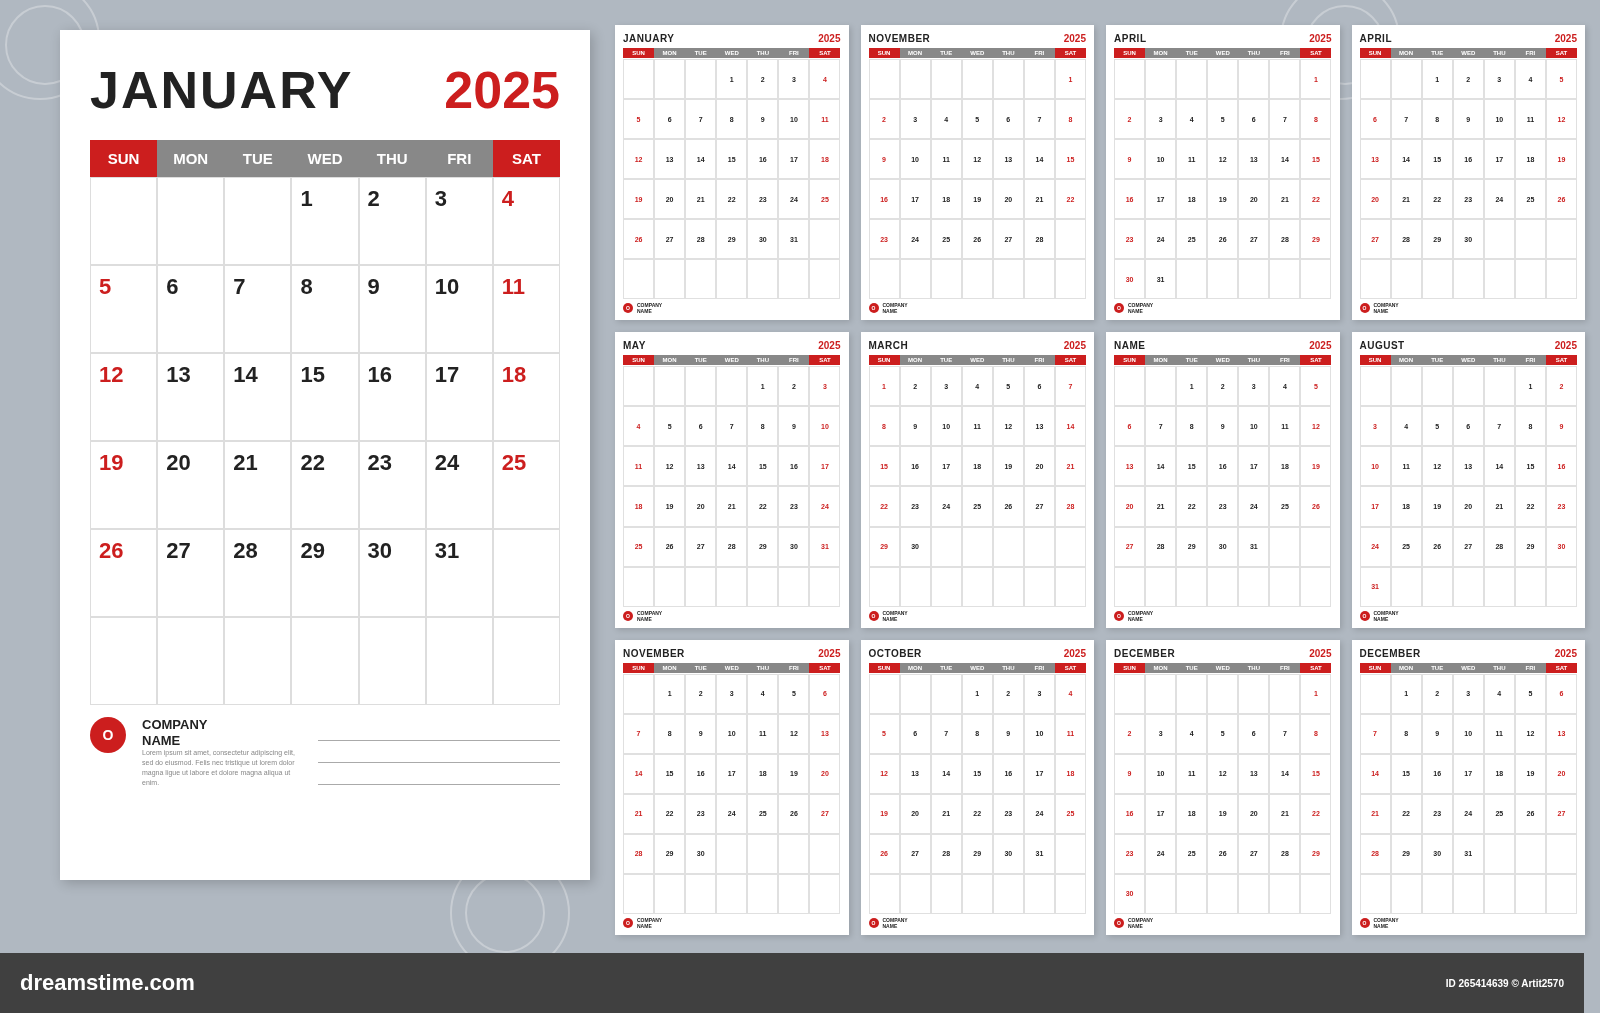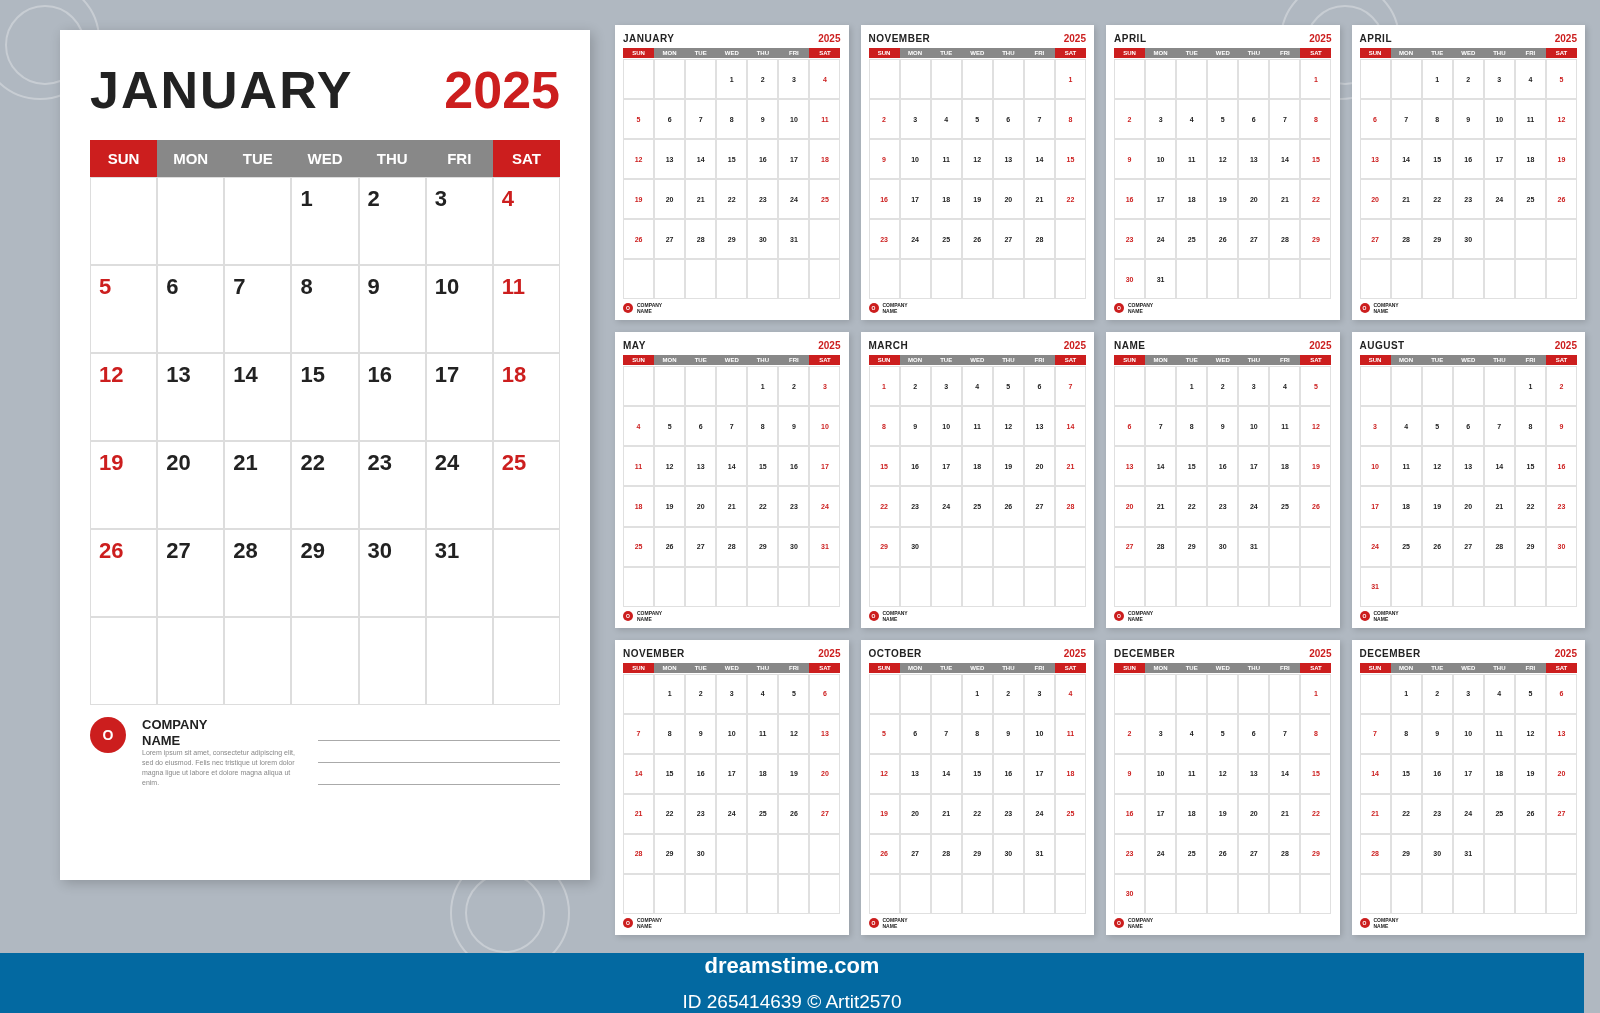--- a/index.html
+++ b/index.html
@@ -20,35 +20,35 @@
       pointer-events: none;
     }
 
     
     .dreamstime-bar {
       position: absolute;
       bottom: 0;
       left: 0;
       right: 16px;
       height: 60px;
-      background: #0369a1;
+      background: #404040;
       display: flex;
       align-items: center;
       padding: 0 20px;
       justify-content: space-between;
-      flex-direction: column;
     }
     .dreamstime-logo {
       color: white;
       font-size: 22px;
       font-weight: bold;
     }
     .dreamstime-id {
       color: white;
-      font-size: 19px;
+      font-size: 10px;
+      font-weight: bold;
     }
 
     
     .main-calendar {
       position: absolute;
       left: 60px;
       top: 30px;
       width: 530px;
       height: 850px;
       background: white;

